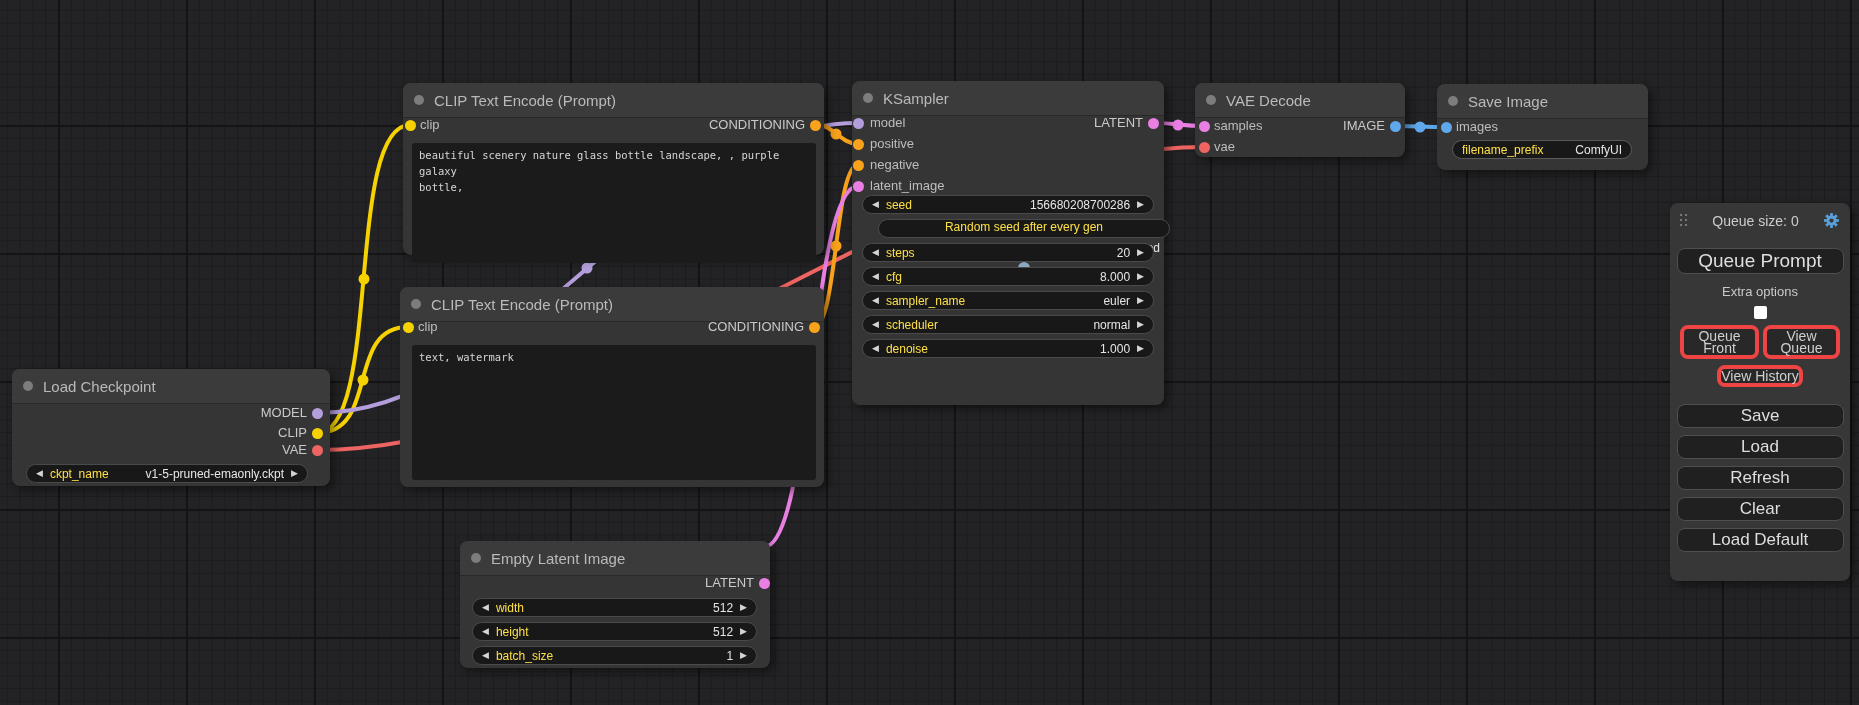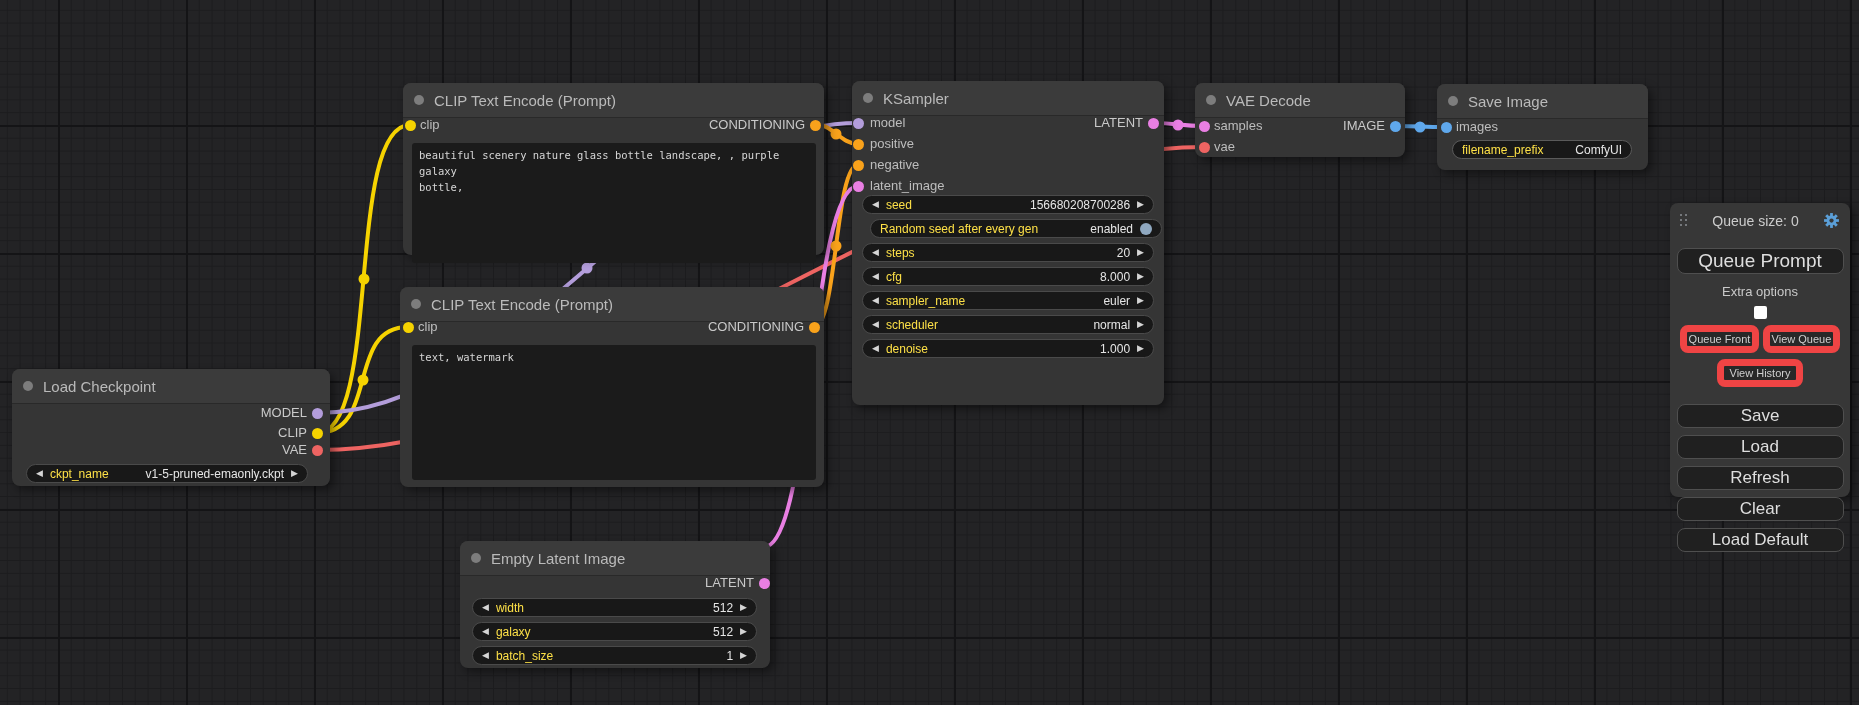--- a/index.html
+++ b/index.html
@@ -32,37 +32,37 @@
           border-radius:10px;display:flex;align-items:center;padding:0 9px;gap:7px;
           font-size:12px;box-sizing:border-box;white-space:nowrap;}
   .wlabel{color:#fde047;}
   .wvalue{color:#e6e6e6;margin-left:auto;}
   .warr{color:#d5d5d5;font-size:9px;line-height:1;}
   .toggle-dot{width:12px;height:12px;border-radius:50%;background:#8fa8c0;flex:none;}
   .prompt{position:absolute;background:#1b1b1b;border-radius:3px;padding:4px 7px;
           font-family:"DejaVu Sans Mono",monospace;font-size:10.5px;line-height:16px;
           color:#d6d6d6;white-space:pre-wrap;box-sizing:border-box;overflow:hidden;}
   
-  .qpanel{position:absolute;left:1670px;top:203px;width:180px;height:294px;z-index:2;
+  .qpanel{position:absolute;left:1670px;top:203px;width:180px;height:378px;z-index:2;
           background:#373737;border-radius:8px;box-shadow:4px 4px 10px rgba(0,0,0,.45);box-sizing:border-box;}
   .qp-header{display:flex;align-items:center;padding:9px 10px 0 10px;}
   .drag-handle{display:grid;grid-template-columns:3px 3px;grid-auto-rows:3px;gap:2px;flex:none;cursor:grab;}
   .drag-handle i{width:2px;height:2px;border-radius:50%;background:#8b8f94;display:block;}
   .qp-title{flex:1;text-align:center;font-size:14px;color:#cccccc;}
   .gear{width:17px;height:17px;flex:none;}
   .btn-big{display:block;width:167px;margin:0 auto;background:#202020;border:1px solid #4f4f4f;
            border-radius:8px;color:#dedede;text-align:center;box-sizing:border-box;cursor:pointer;}
   .btn-queue{height:26px;line-height:24px;font-size:19px;margin-top:19px;}
   .btn-action{height:24px;line-height:22px;font-size:17px;margin-top:7px;}
   .extra-row{display:flex;align-items:center;justify-content:center;gap:7px;margin-top:10px;
              font-size:13px;color:#c9c9c9;flex-direction:column;}
   .checkbox{width:13px;height:13px;background:#ffffff;border-radius:2px;display:inline-block;}
   .small-row{display:flex;justify-content:center;gap:4px;margin-top:6px;padding:0 10px;}
-  .btn-small{background:#282828;border:7px solid #ef4444;border-radius:8px;color:#cfcfcf;
-             font-size:11px;line-height:12px;padding:1px 0;text-align:center;box-sizing:border-box;cursor:pointer;}
+  .btn-small{background:#282828;border:4px solid #ef4444;border-radius:8px;color:#cfcfcf;
+             font-size:14px;line-height:12px;padding:1px 0;text-align:center;box-sizing:border-box;cursor:pointer;}
   .gap-save{margin-top:17px;}
 </style>
 </head>
 <body>
 
 <svg class="wires" width="1859" height="705">
   <path d="M317,433 C382,433 345,125 410,125" stroke="#f6d300"></path>
   <path d="M317,433 C380,433 345,327 408,327" stroke="#f6d300"></path>
   <path d="M317,413 C520,413 655,123 858,123" stroke="#b39ddb"></path>
   <path d="M317,450 C615,450 906,147 1204,147" stroke="#ee6462"></path>
@@ -134,21 +134,21 @@
   <span class="olabel" style="right:16px;top:32px;">LATENT</span>
   <span class="dot c-latent" style="left:298.5px;top:36.5px;"></span>
   <div class="widget" style="left:12px;top:57px;width:285px;">
     <span class="warr">◀</span>
     <span class="wlabel">width</span>
     <span class="wvalue">512</span>
     <span class="warr">▶</span>
   </div>
   <div class="widget" style="left:12px;top:81px;width:285px;">
     <span class="warr">◀</span>
-    <span class="wlabel">galaxy</span>
+    <span class="wlabel">height</span>
     <span class="wvalue">512</span>
     <span class="warr">▶</span>
   </div>
   <div class="widget" style="left:12px;top:105px;width:285px;">
     <span class="warr">◀</span>
     <span class="wlabel">batch_size</span>
     <span class="wvalue">1</span>
     <span class="warr">▶</span>
   </div>
 </div>
@@ -168,21 +168,21 @@
   <span class="ilabel" style="left:18px;top:95px;">latent_image</span>
   <span class="olabel" style="right:21px;top:32px;">LATENT</span>
   <span class="dot c-latent" style="left:295.5px;top:36.5px;"></span>
 
   <div class="widget" style="left:10px;top:114px;width:292px;">
     <span class="warr">◀</span>
     <span class="wlabel">seed</span>
     <span class="wvalue">156680208700286</span>
     <span class="warr">▶</span>
   </div>
-  <div class="widget" style="left:18px;top:138px;width:292px;">
+  <div class="widget" style="left:26px;top:138px;width:292px;flex-direction:column;">
     <span class="wlabel">Random seed after every gen</span>
     <span class="wvalue">enabled</span>
     <span class="toggle-dot"></span>
   </div>
   <div class="widget" style="left:10px;top:162px;width:292px;">
     <span class="warr">◀</span>
     <span class="wlabel">steps</span>
     <span class="wvalue">20</span>
     <span class="warr">▶</span>
   </div>

